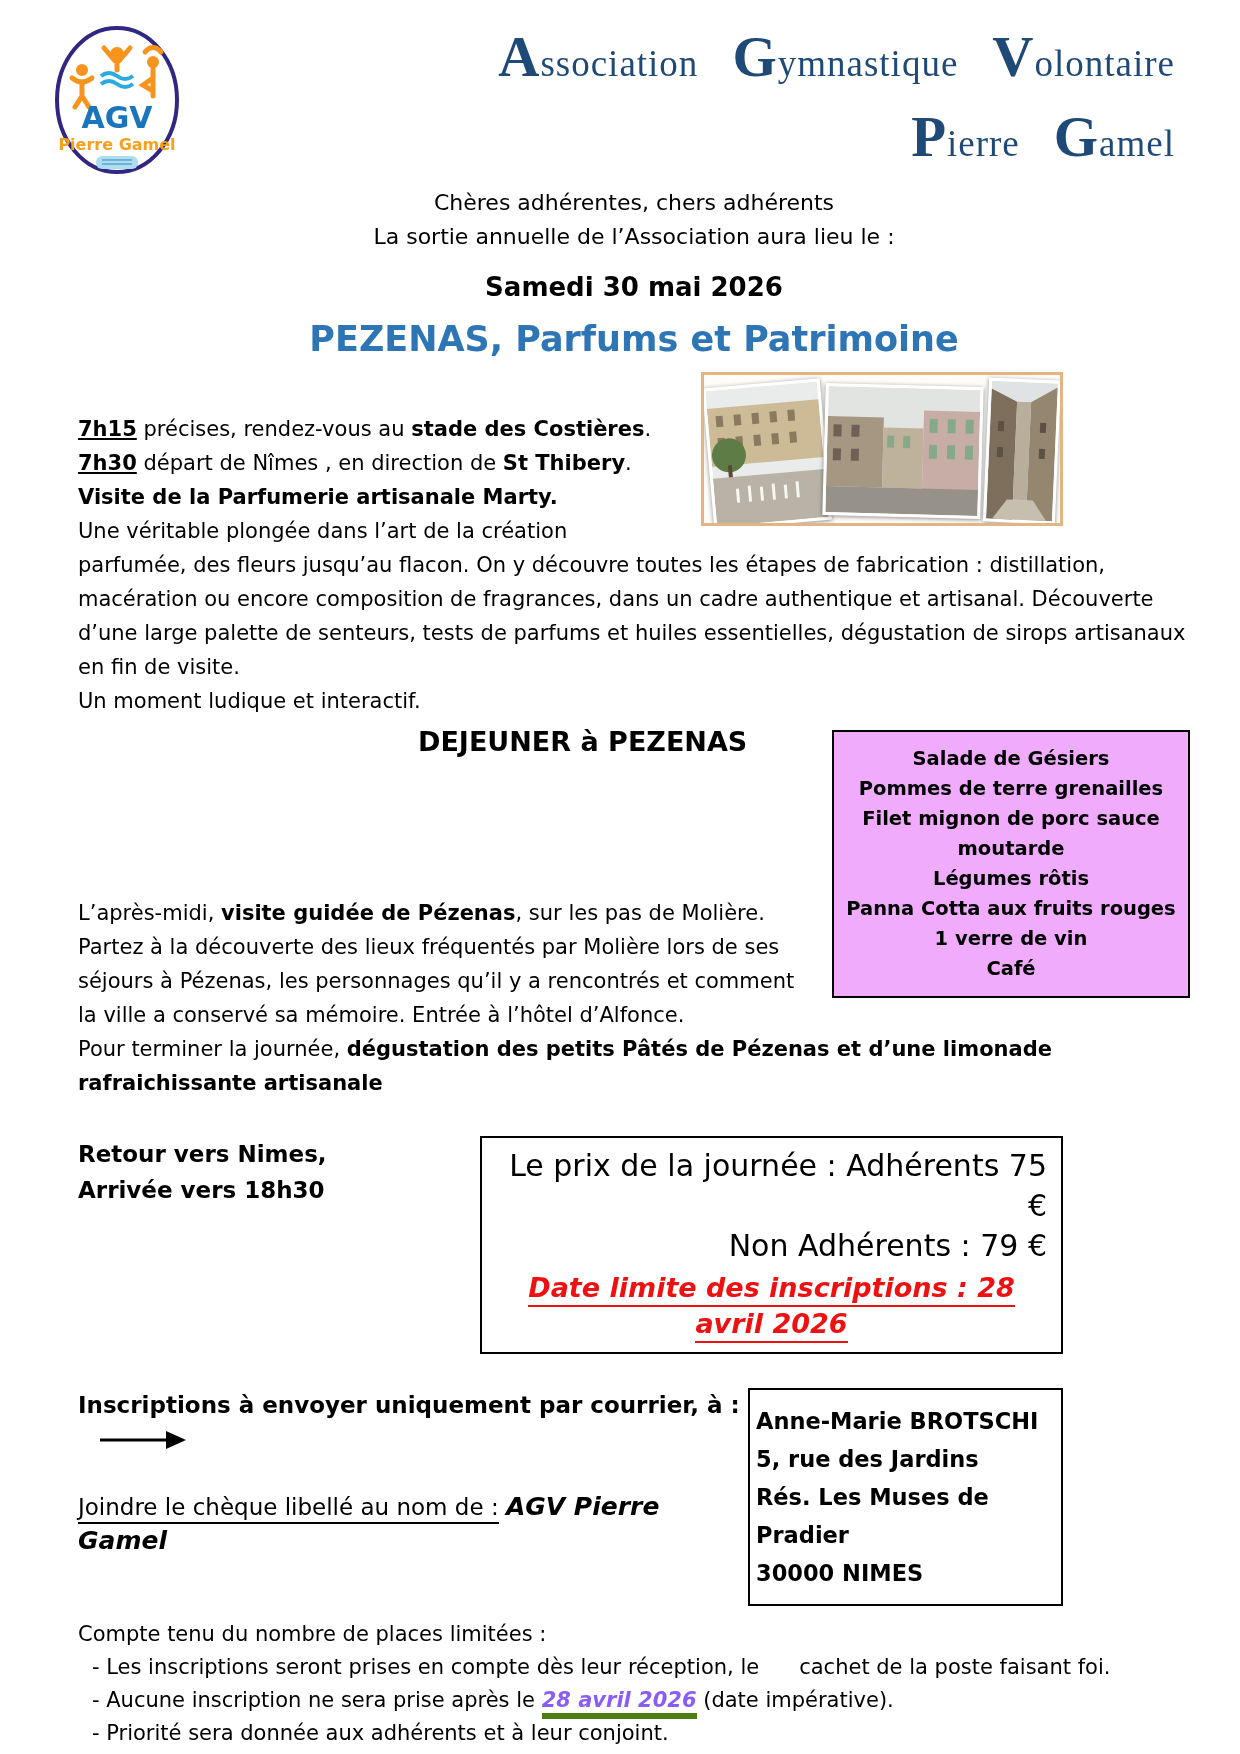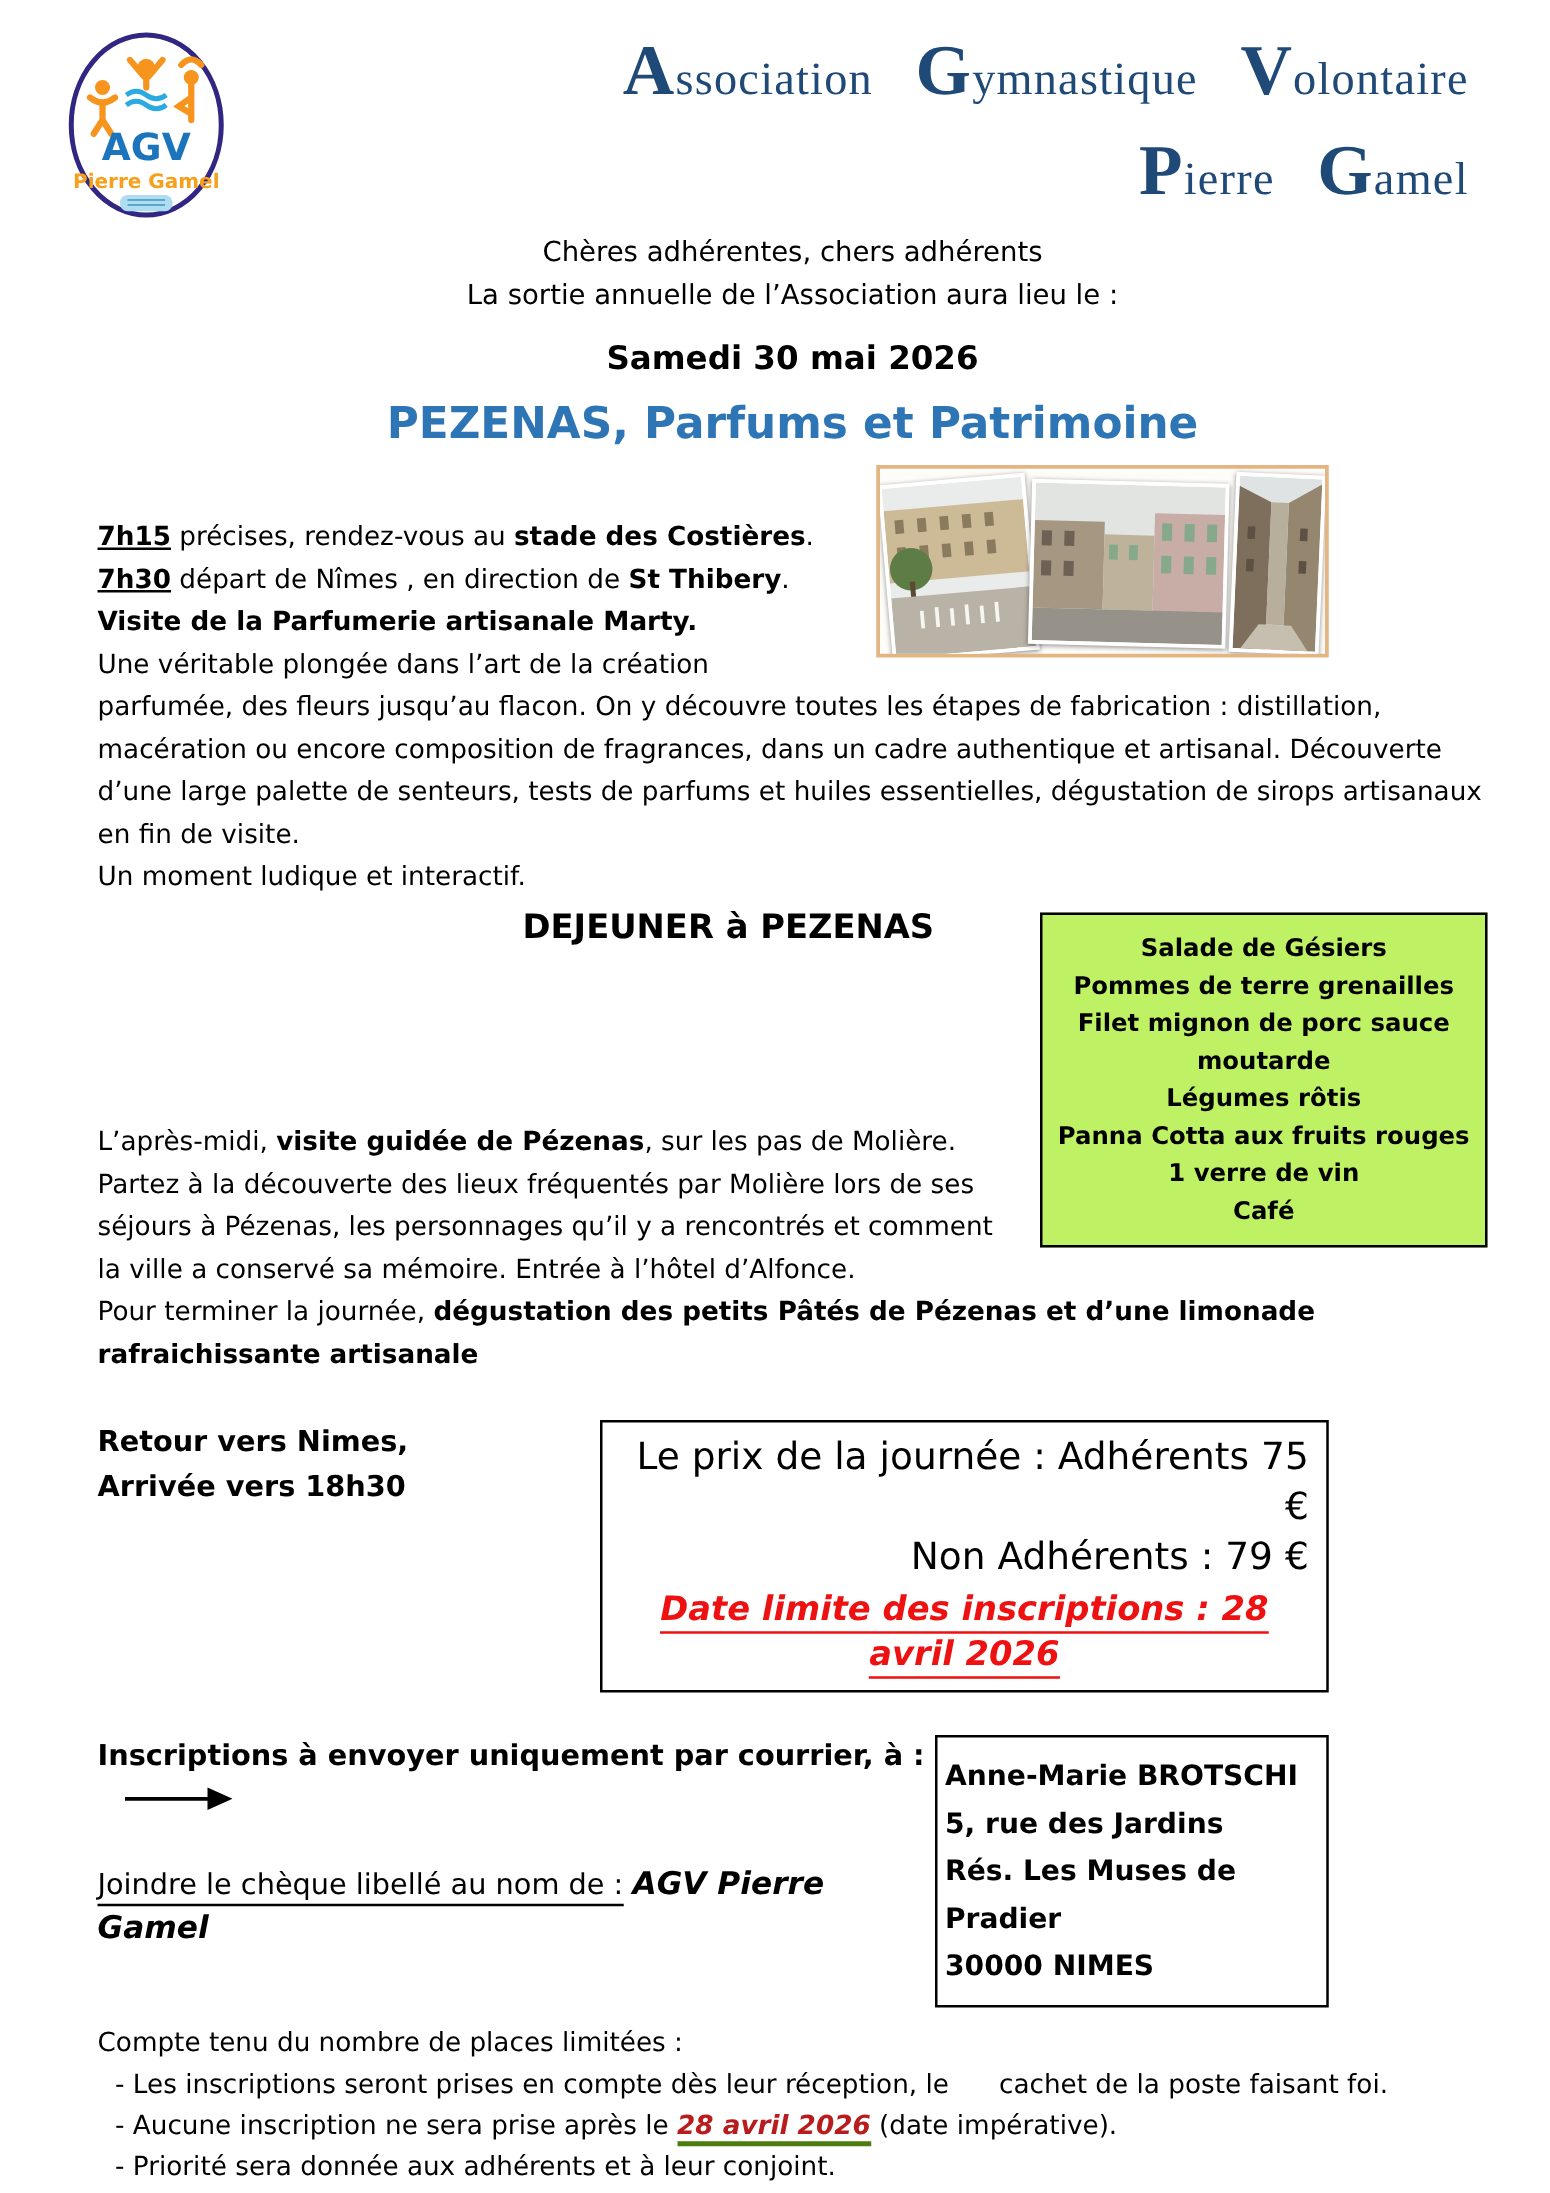--- a/index.html
+++ b/index.html
@@ -28,21 +28,21 @@
   .ph svg{display:block;}
   .ph1{left:4px;top:8px;transform:rotate(-5deg);}
   .ph2{left:120px;top:10px;transform:rotate(1.5deg);}
   .ph3{left:282px;top:4px;transform:rotate(2.5deg);}
   .s-first{padding-top:40px;}
   .time{font-weight:bold;text-decoration:underline;}
   .b{font-weight:bold;}
 
   
   .lunch{font-size:21px;line-height:34px;}
-  .menu-box{float:right;box-sizing:border-box;width:358px;border:2px solid #000;background:#bef264;
+  .menu-box{float:right;box-sizing:border-box;width:358px;border:2px solid #000;background:#f0abfc;
             padding:12px 10px;margin:6px 0 10px 20px;text-align:center;
             font-size:19.5px;font-weight:bold;line-height:30px;}
   .lunch-heading{font-size:27px;font-weight:bold;margin:6px 0 0 340px;line-height:36px;}
   .after1{margin-top:136px;}
   .after2{margin-top:0;}
 
   
   .price-row{margin-top:8px;}
   .price-box{float:right;box-sizing:border-box;width:583px;border:2px solid #000;margin-right:127px;
              padding:8px 14px 10px;background:#fff;}
@@ -57,21 +57,21 @@
             padding:12px 6px;text-align:left;font-weight:bold;font-size:22.5px;line-height:38px;}
   .send-line{font-weight:bold;line-height:34px;margin-top:12px;}
   .arrow{vertical-align:-4px;margin-left:20px;}
   .cheque{margin-top:34px;line-height:34px;}
   .cheque .u{border-bottom:2px solid #000;padding-bottom:2px;}
   .cheque .nm{font-weight:bold;font-style:italic;font-size:25px;}
 
   
   .notes{margin-top:12px;font-size:21px;line-height:33px;}
   .note-item{padding-left:14px;white-space:pre-wrap;}
-  .red-date{color:#b91c1c;font-weight:bold;font-style:italic;border-bottom:4px solid #4d7c0f;padding-bottom:1px;}
+  .red-date{color:#8b5cf6;font-weight:bold;font-style:italic;border-bottom:6px solid #4d7c0f;padding-bottom:1px;}
 </style>
 </head>
 <body>
 
 <div class="page">
 
   <div class="header">
     <svg class="agv-logo" width="130" height="152" viewBox="0 0 130 152">
       <ellipse cx="65" cy="76" rx="60" ry="72" fill="#fff" stroke="#312783" stroke-width="4"></ellipse>
       <g stroke="#F7941D" stroke-width="5" fill="none" stroke-linecap="round">

